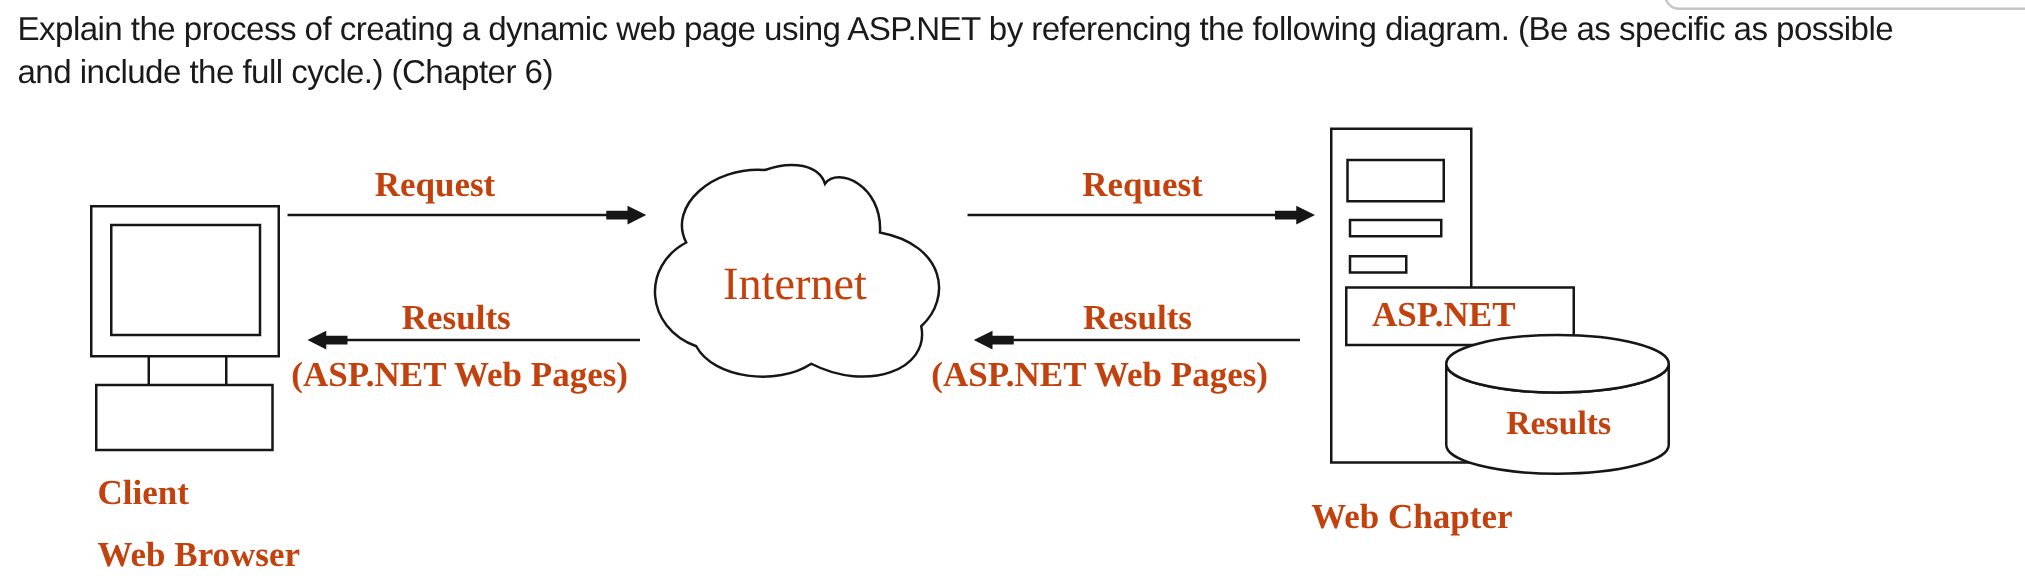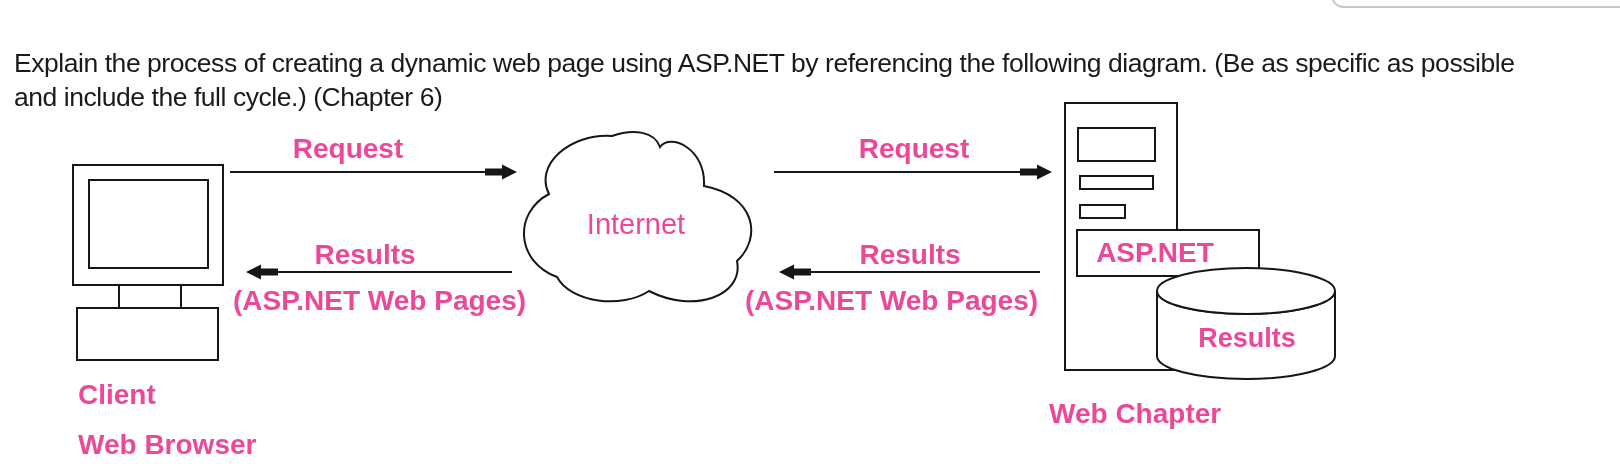--- a/index.html
+++ b/index.html
@@ -24,34 +24,33 @@
   }
   .question {
     position: absolute;
     left: 14px;
     top: 6px;
     color: #1a1a1a;
     font-size: 26.5px;
     line-height: 34px;
     letter-spacing: -0.45px;
     white-space: nowrap;
-    margin-top: 40px;
   }
   .diagram-svg {
     position: absolute;
     left: 0;
     top: 0;
   }
   .dlabel {
     position: absolute;
-    font-family: Liberation Sans, sans-serif;
+    font-family: Liberation Serif, serif;
     font-weight: bold;
     font-size: 28px;
     line-height: 1.05;
-    color: #ec4899;
+    color: #c2410c;
     white-space: nowrap;
   }
   .dlabel.centered { text-align: center; }
   .dlabel.normal { font-weight: normal; }
   svg .stroke {
     stroke: #161616;
     stroke-width: 2;
     fill: none;
   }
   svg .whitefill {
@@ -125,21 +124,21 @@
   <g>
     <path class="whitefill" d="M 1157 291 L 1157 356 A 89 23 0 0 0 1335 356 L 1335 291 A 89 23 0 0 1 1157 291 Z"></path>
     <ellipse class="whitefill" cx="1246" cy="291" rx="89" ry="23"></ellipse>
   </g>
 </svg>
 
 <div class="dlabel centered" style="left:248px; top:134px; width:200px;">Request</div>
 <div class="dlabel centered" style="left:265px; top:240px; width:200px;">Results</div>
 <div class="dlabel" style="left:233px; top:286px;">(ASP.NET Web Pages)</div>
 
-<div class="dlabel normal centered" style="left:536px; top:209px; width:200px; font-size:29px;">Internet</div>
+<div class="dlabel normal centered" style="left:536px; top:209px; width:200px; font-size:37px;">Internet</div>
 
 <div class="dlabel centered" style="left:814px; top:134px; width:200px;">Request</div>
 <div class="dlabel centered" style="left:810px; top:240px; width:200px;">Results</div>
 <div class="dlabel" style="left:745px; top:286px;">(ASP.NET Web Pages)</div>
 
 <div class="dlabel" style="left:78px; top:380px;">Client</div>
 <div class="dlabel" style="left:78px; top:414px;margin-top:16px;">Web Browser</div>
 
 <div class="dlabel centered" style="left:1077px; top:238px; width:156px;">ASP.NET</div>
 <div class="dlabel centered" style="left:1157px; top:324px; width:180px; font-size:27px;">Results</div>

